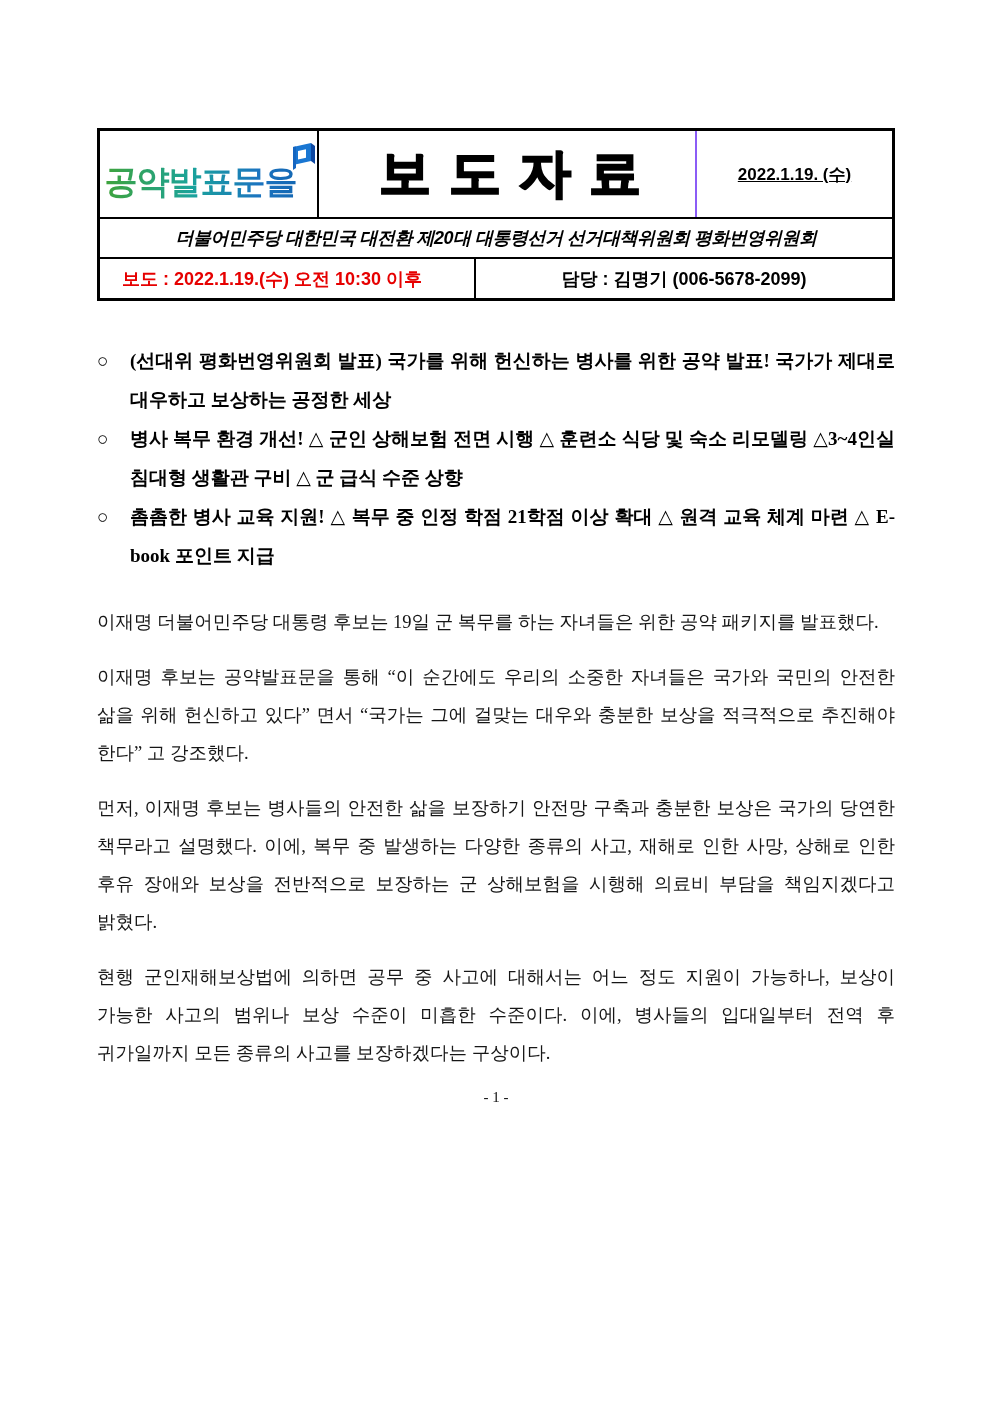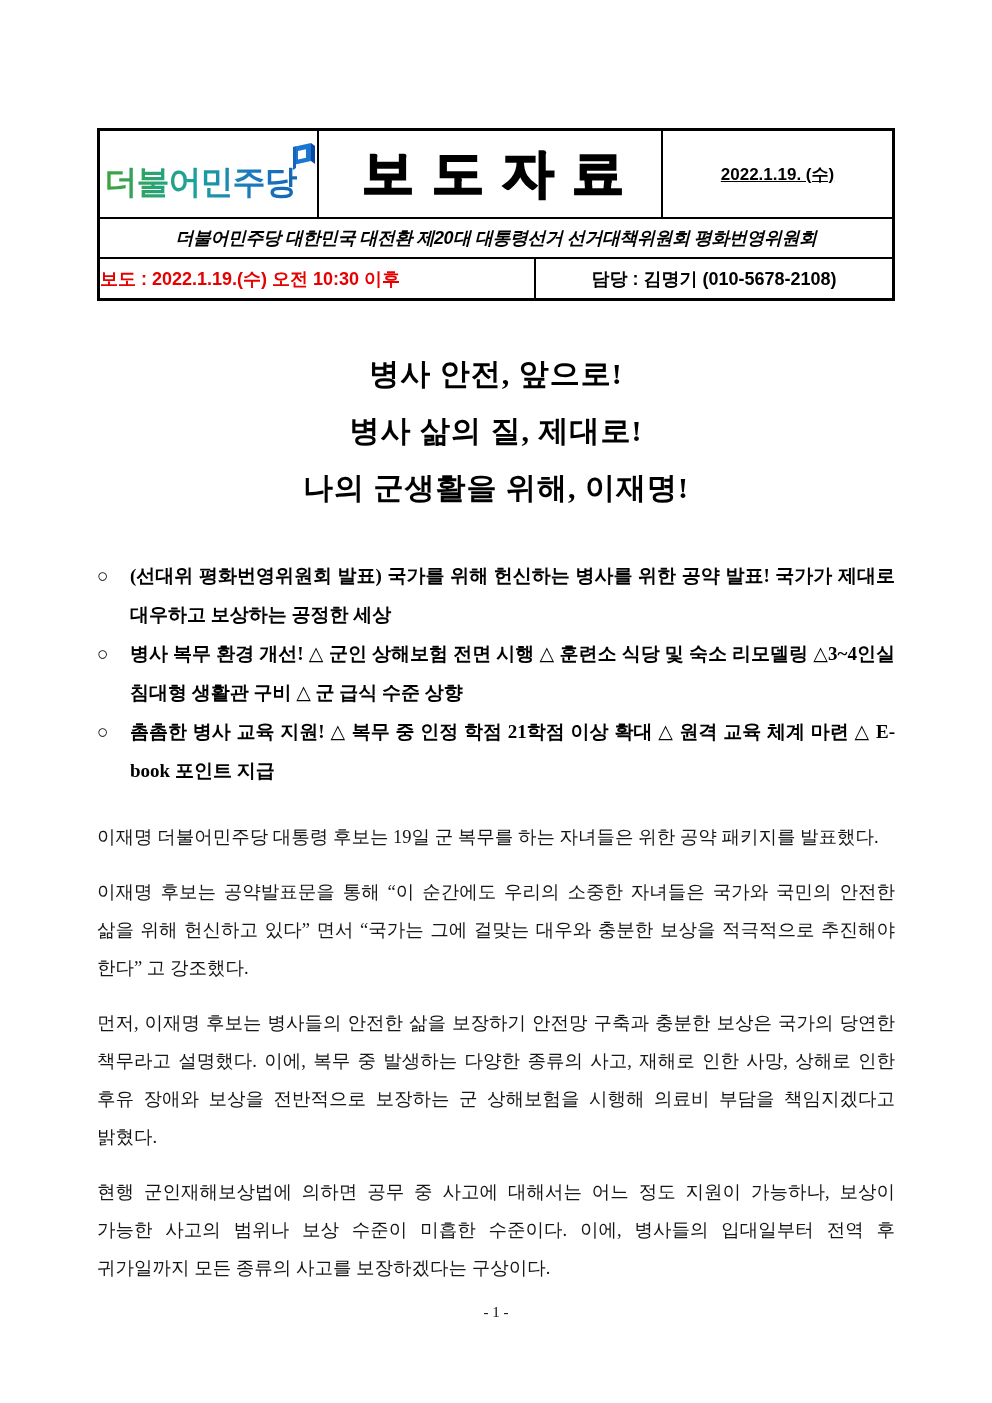--- a/index.html
+++ b/index.html
@@ -27,41 +27,42 @@
     background: linear-gradient(90deg, #3fa33c 0%, #1aa39b 45%, #1b74c0 80%, #1467b3 100%);
     -webkit-background-clip: text; background-clip: text;
     color: transparent;
     position: relative; top: 8px;
   }
   @supports not ((-webkit-background-clip: text) or (background-clip: text)) {
     .logo-text { color: #1b74c0; background: none; }
   }
   .flag-icon { position: absolute; top: -9px; right: -2px; width: 26px; height: 28px; }
   .title-cell {
-    width: 344px; border-right: 2px solid #000000;
+    width: 378px; border-right: 2px solid #8b5cf6;
     justify-content: center;
     font-family: "Liberation Sans", "DejaVu Sans", sans-serif;
     font-size: 52px; font-weight: 900; letter-spacing: 18px;
     padding-left: 24px; color: #000;
     -webkit-text-stroke: 2px #000;
   }
   .date-cell {
     flex: 1; justify-content: center;
     font-family: "Liberation Sans", "DejaVu Sans", sans-serif;
     font-size: 17px; font-weight: 700; color: #000; text-decoration: underline;
   }
   .hdr-row2 {
     height: 40px; border-top: 2px solid #000;
     display: flex; align-items: center; justify-content: center;
     font-family: "Liberation Sans", "DejaVu Sans", sans-serif;
     font-size: 18px; font-weight: 700; color: #000; letter-spacing: -0.5px; font-style: italic;
   }
   .hdr-row3 { display: flex; height: 41px; border-top: 2px solid #000; }
   .release-cell {
-    width: 436px; border-right: 2px solid #000;
+    width: 376px; border-right: 2px solid #000;
+    padding-left: 22px;
     font-family: "Liberation Sans", "DejaVu Sans", sans-serif;
     font-size: 18px; font-weight: 700;
   }
   .contact-cell {
     flex: 1; justify-content: center;
     font-family: "Liberation Sans", "DejaVu Sans", sans-serif;
     font-size: 18px; font-weight: 700; color: #000;
   }
 
   
@@ -94,44 +95,39 @@
 </style>
 </head>
 <body>
 
 <div class="page">
 
   <div class="hdr">
     <div class="hdr-row1">
       <div class="cell logo-cell">
         <span class="logo-wrap">
-          <span class="logo-text">더불어민주당</span>
+          <span class="logo-text">공약발표문을</span>
           <svg class="flag-icon" viewBox="0 0 26 28">
             <polygon points="4,4 22,0 22,18 4,22" fill="#1976d2"></polygon>
             <polygon points="22,0 26,3 26,21 22,18" fill="#0d47a1"></polygon>
             <polygon points="9,8 17,6.2 17,14.8 9,16.6" fill="#ffffff"></polygon>
             <polygon points="4,4 4,27 7,25 7,3.4" fill="#1565c0"></polygon>
           </svg>
         </span>
       </div>
       <div class="cell title-cell">보도자료</div>
       <div class="cell date-cell">2022.1.19. (수)</div>
     </div>
     <div class="hdr-row2">더불어민주당 대한민국 대전환 제20대 대통령선거 선거대책위원회 평화번영위원회</div>
     <div class="hdr-row3">
       <div class="cell release-cell" style="color:#e60000;">보도 : 2022.1.19.(수) 오전 10:30 이후</div>
-      <div class="cell contact-cell">담당 : 김명기 (010-5678-2108)</div>
+      <div class="cell contact-cell">담당 : 김명기 (006-5678-2099)</div>
     </div>
   </div>
 
-  <div class="headline">
-    <div class="headline-line">병사 안전, 앞으로!</div>
-    <div class="headline-line">병사 삶의 질, 제대로!</div>
-    <div class="headline-line">나의 군생활을 위해, 이재명!</div>
-  </div>
 
   <div class="bullets">
     <div class="bullet">
       <span class="bullet-marker">○</span>
       <span>(선대위 평화번영위원회 발표) 국가를 위해 헌신하는 병사를 위한 공약 발표! 국가가 제대로 대우하고 보상하는 공정한 세상</span>
     </div>
     <div class="bullet">
       <span class="bullet-marker">○</span>
       <span>병사 복무 환경 개선! △ 군인 상해보험 전면 시행 △ 훈련소 식당 및 숙소 리모델링 △3~4인실 침대형 생활관 구비 △ 군 급식 수준 상향</span>
     </div>

